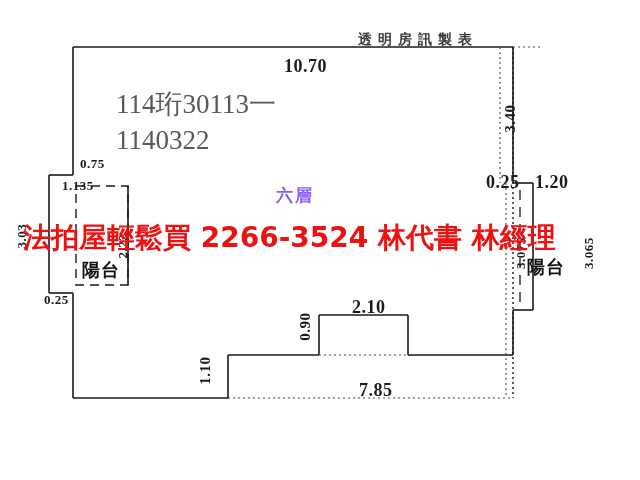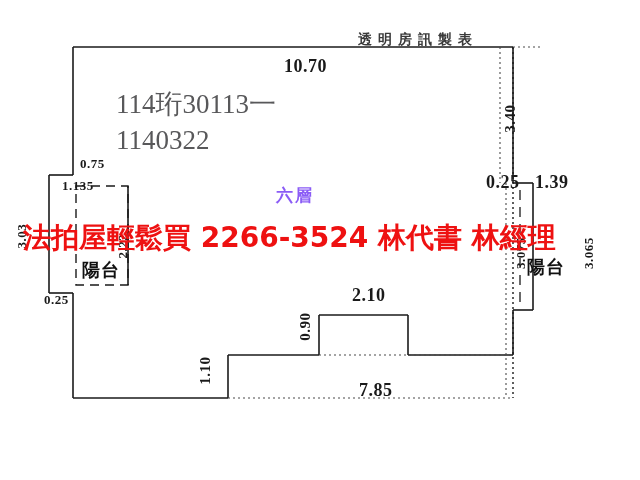--- a/index.html
+++ b/index.html
@@ -178,37 +178,37 @@
 
   <div class="cjk balcony-label" style="left:82px; top:258px;">陽台</div>
   <div class="cjk balcony-label" style="left:527px; top:255px;">陽台</div>
 
   <div class="dim-label dim-h" style="left:284px; top:56px;">10.70</div>
 
   <div class="dim-label dim-v" style="left:488px; top:110px; width:44px; text-align:center;">3.40</div>
 
   <div class="dim-label dim-h" style="left:486px; top:172px;">0.25</div>
 
-  <div class="dim-label dim-h" style="left:535px; top:172px;">1.39</div>
+  <div class="dim-label dim-h" style="left:535px; top:172px;">1.20</div>
 
   <div class="dim-label dim-v dim-small" style="left:561px; top:245px; width:56px; text-align:center;">3.065</div>
 
   <div class="dim-label dim-v dim-small" style="left:493px; top:245px; width:56px; text-align:center;">3.075</div>
 
   <div class="dim-label dim-h dim-small" style="left:36px; top:156px;margin-left:44px;">0.75</div>
 
   <div class="dim-label dim-h dim-small" style="left:62px; top:178px;">1.135</div>
 
   <div class="dim-label dim-v dim-small" style="left:-2px; top:228px; width:48px; text-align:center;">3.03</div>
 
   <div class="dim-label dim-v dim-small" style="left:99px; top:238px; width:48px; text-align:center;">2.22</div>
 
   <div class="dim-label dim-h dim-small" style="left:44px; top:292px;">0.25</div>
 
-  <div class="dim-label dim-h" style="left:352px; top:285px;">2.10</div>
+  <div class="dim-label dim-h" style="left:352px; top:297px;">2.10</div>
 
   <div class="dim-label dim-v" style="left:282px; top:318px; width:46px; text-align:center;">0.90</div>
 
   <div class="dim-label dim-v" style="left:182px; top:362px; width:46px; text-align:center;">1.10</div>
 
   <div class="dim-label dim-h" style="left:359px; top:380px;">7.85</div>
 
   <div id="red-banner">
     <span>法拍屋輕鬆買  2266-3524  林代書 林經理</span>
   </div>

